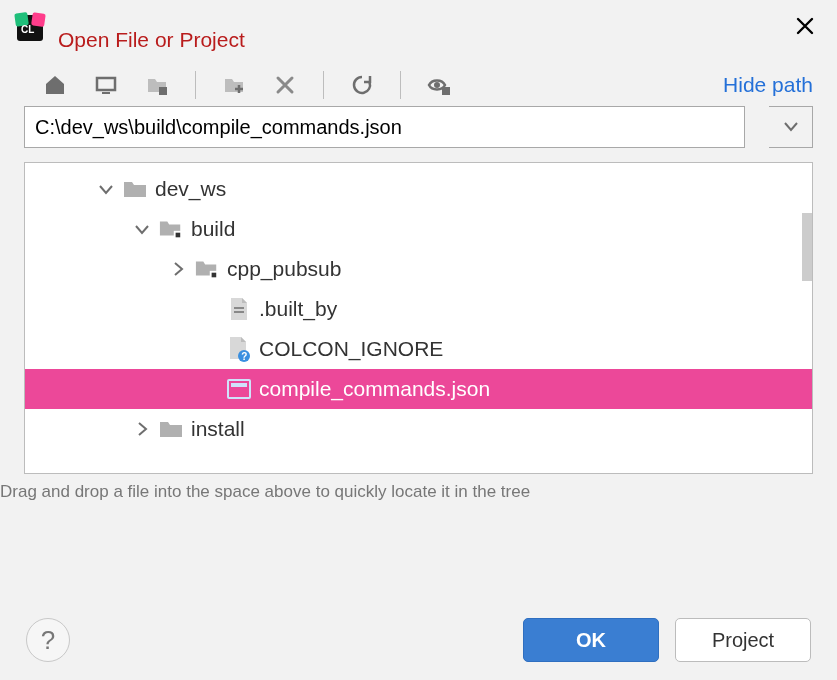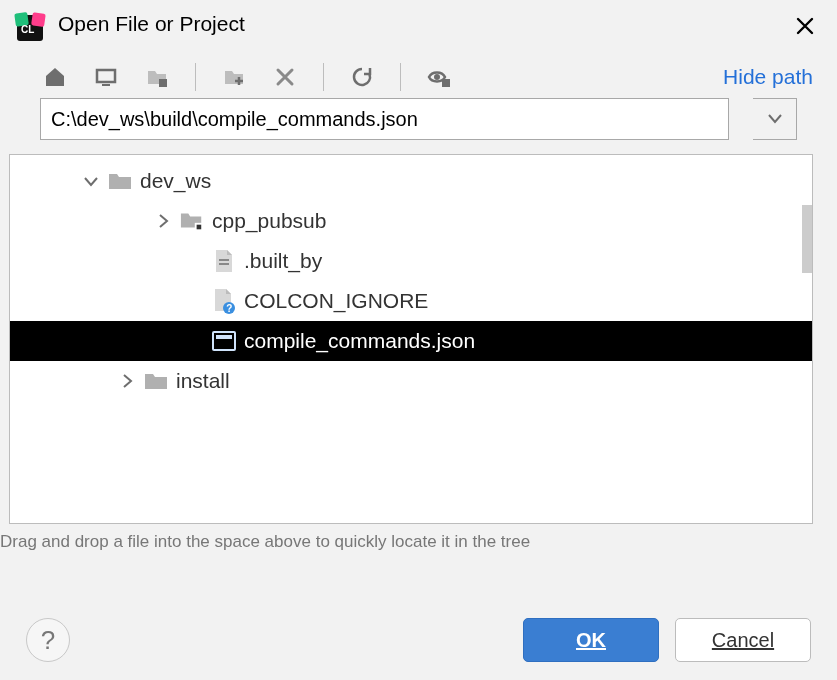--- a/index.html
+++ b/index.html
@@ -13,21 +13,21 @@
     
     .titlebar {
       display: flex; align-items: flex-start;
       padding: 12px 18px 10px 14px;
       gap: 12px;
     }
     .app-icon {
       width: 32px; height: 32px;
       display: flex; align-items: center; justify-content: center;
     }
-    .title { font-size: 21px; color: #000000; flex: 1; }
+    .title { font-size: 21px; color: #b91c1c; flex: 1; margin-top: 16px; }
     .close-btn {
       width: 28px; height: 28px;
       display: flex; align-items: center; justify-content: center;
       cursor: pointer;
     }
     
     .toolbar {
       display: flex; align-items: center;
       padding: 8px 24px 6px 40px;
       gap: 21px;
@@ -43,21 +43,21 @@
       margin: 0 2px;
     }
     .toolbar .spacer { flex: 1; }
     .hide-path {
       color: #2470d8; font-size: 21px;
       cursor: pointer;
       padding-right: 0;
     }
     
     .path-row {
-      padding: 0 40px;
+      padding: 0 24px;
       display: flex;
       gap: 24px;
     }
     .path-input {
       flex: 1;
       border: 1px solid #a8a8a8;
       background: #fff;
       padding: 6px 10px;
       font-size: 20px;
       color: #000;
@@ -67,24 +67,24 @@
     .path-dd {
       width: 44px; height: 42px;
       border: 1px solid #a8a8a8;
       border-left: none;
       background: #f2f2f2;
       display: flex; align-items: center; justify-content: center;
       cursor: pointer;
     }
     
     .tree-wrap {
-      margin: 14px 24px 4px 9px;
+      margin: 14px 24px 4px 24px;
       border: 1px solid #bcbcbc;
       background: #fff;
-      height: 370px;
+      height: 312px;
       position: relative;
       overflow: hidden;
     }
     .scroll-thumb {
       position: absolute;
       right: -1px; top: 50px;
       width: 11px; height: 68px;
       background: #ccc;
       border-radius: 0;
     }
@@ -93,21 +93,21 @@
       font-size: 21px;
     }
     .row {
       height: 40px;
       display: flex; align-items: center;
       padding-left: 8px;
       gap: 6px;
       white-space: nowrap;
     }
     .row.selected {
-      background: #000000;
+      background: #ec4899;
       color: #fff;
     }
     .indent { display: inline-block; height: 1px; }
     .chev {
       width: 22px; height: 22px;
       display: flex; align-items: center; justify-content: center;
       cursor: pointer;
     }
     .icon {
       width: 24px; height: 24px;
@@ -138,21 +138,20 @@
       cursor: pointer;
       background: #f6f6f6;
     }
     .btnbar .spacer { flex: 1; }
     .btn {
       min-width: 136px; height: 44px;
       border-radius: 5px;
       font-size: 20px;
       display: flex; align-items: center; justify-content: center;
       cursor: pointer;
-      text-decoration: underline;
     }
     .btn-primary {
       background: #3a7ed2; color: #fff;
       border: 1px solid #2f6fc0;
       font-weight: 600;
     }
     .btn-secondary {
       background: #fff; color: #333;
       border: 1px solid #bcbcbc;
     }
@@ -245,20 +244,36 @@
           </svg>
         </span>
         <span class="icon">
           <svg width="24" height="20" viewBox="0 0 24 20">
             <path d="M1 3h8l2 3h12v12H1z" fill="#b0b0b0"></path>
           </svg>
         </span>
         <span class="label">dev_ws</span>
       </div>
       <div class="row">
+        <span class="indent" style="width: 92px;"></span>
+        <span class="chev">
+          <svg width="16" height="16" viewBox="0 0 16 16">
+            <path d="M2 5 L8 12 L14 5" fill="none" stroke="#6e6e6e" stroke-width="2"></path>
+          </svg>
+        </span>
+        <span class="icon">
+          <svg width="26" height="22" viewBox="0 0 26 22">
+            <path d="M1 3h8l2 3h12v12H1z" fill="#b0b0b0"></path>
+            <rect x="16" y="13" width="9" height="9" fill="#fff"></rect>
+            <rect x="18" y="15" width="5" height="5" fill="#333"></rect>
+          </svg>
+        </span>
+        <span class="label">build</span>
+      </div>
+      <div class="row">
         <span class="indent" style="width: 128px;"></span>
         <span class="chev">
           <svg width="16" height="16" viewBox="0 0 16 16">
             <path d="M5 2 L12 8 L5 14" fill="none" stroke="#6e6e6e" stroke-width="2"></path>
           </svg>
         </span>
         <span class="icon">
           <svg width="26" height="22" viewBox="0 0 26 22">
             <path d="M1 3h8l2 3h12v12H1z" fill="#b0b0b0"></path>
             <rect x="16" y="13" width="9" height="9" fill="#fff"></rect>
@@ -321,14 +336,14 @@
     </div>
   <div class="scroll-thumb"></div>
 </div>
 
 <div class="hint">Drag and drop a file into the space above to quickly locate it in the tree</div>
 
 <div class="btnbar">
   <div class="help-btn">?</div>
   <div class="spacer"></div>
   <div class="btn btn-primary">OK</div>
-  <div class="btn btn-secondary">Cancel</div>
+  <div class="btn btn-secondary">Project</div>
 </div>
 
 </body></html>

